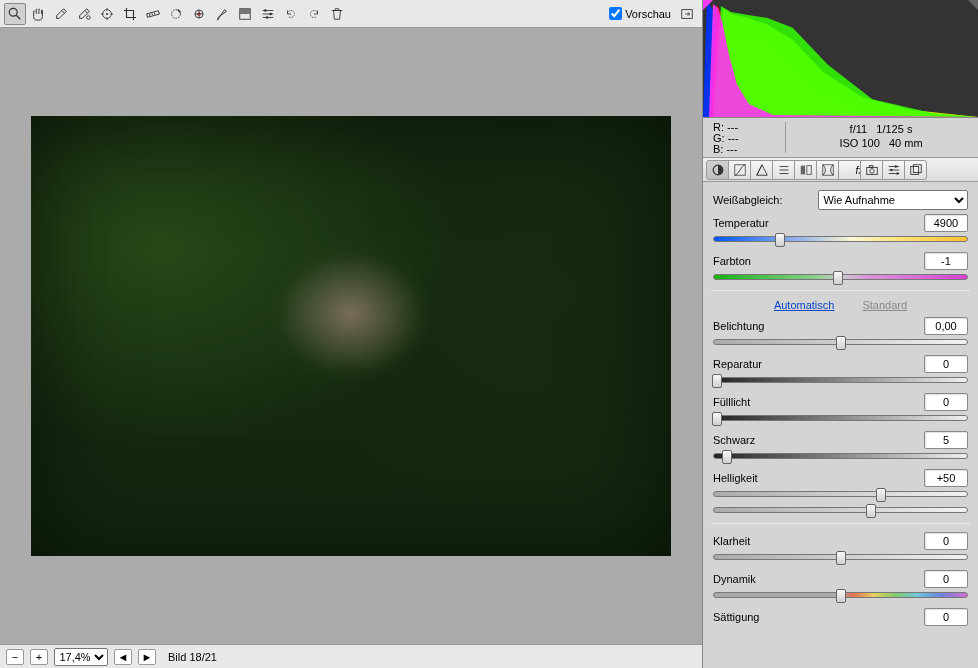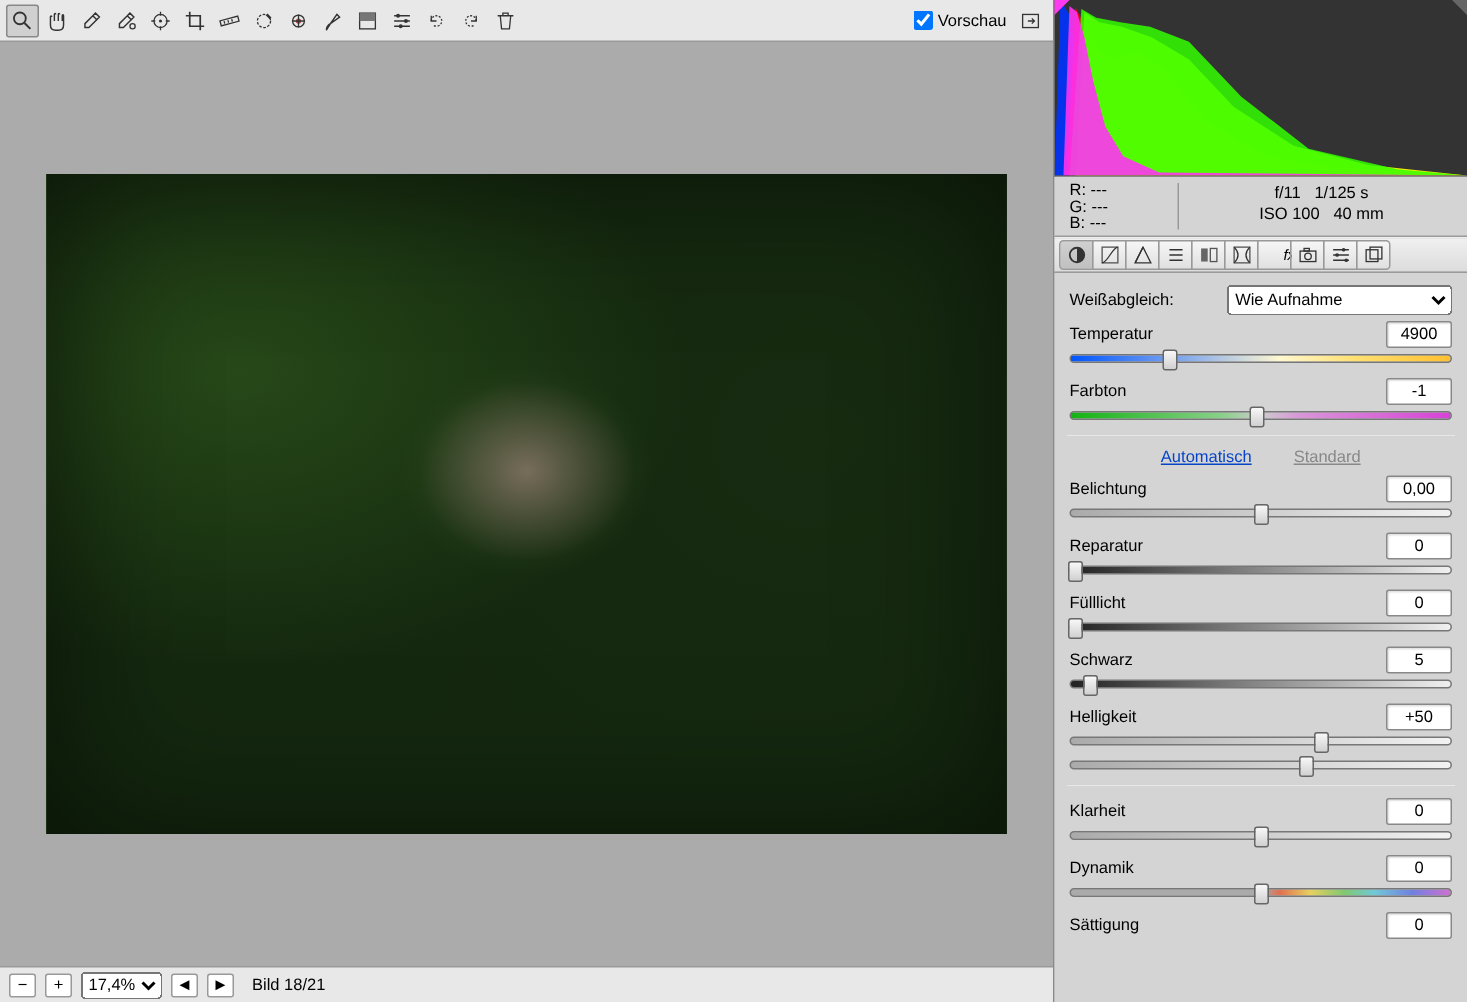--- a/index.html
+++ b/index.html
@@ -16,21 +16,21 @@
       radial-gradient(120px 100px at 50% 45%, rgba(170,140,130,.65), rgba(60,80,40,.1) 60%, transparent 70%),
       radial-gradient(300px 200px at 20% 30%, rgba(40,75,25,.95), rgba(20,40,15,.94)),
       radial-gradient(280px 240px at 80% 40%, rgba(60,100,40,.9), rgba(18,35,12,.95)),
       radial-gradient(260px 220px at 50% 80%, rgba(45,85,30,.9), rgba(12,26,8,.96)),
       linear-gradient(135deg, #1b3a12 0%, #264a18 25%, #153010 50%, #2d5a20 75%, #163412 100%);
       box-shadow: inset 0 0 100px rgba(0,0,0,.55);
       position: relative;
   }
   .bottom-bar { height: 24px; background: #e8e8e8; border-top: 1px solid #999; display: flex; align-items: center; padding: 0 6px; gap: 6px; font-size: 11px; }
   .bottom-bar .zoom-ctrl { width: 18px; height: 16px; border: 1px solid #999; background: #fff; text-align: center; line-height: 14px; cursor: pointer; border-radius: 2px; }
-  .bottom-bar select { font-size: 11px; height: 18px; }
+  .bottom-bar select { font-size: 11px; height: 18px; text-align: center; }
   .bottom-bar .filename { flex: 1; text-align: center; }
   .histogram { height: 118px; background: #333; border-bottom: 1px solid #888; position: relative; }
   .histogram .shadow-clip, .histogram .clip-tr { position: absolute; width: 0; height: 0; }
   .histogram .shadow-clip { top:0; left:0; border-top: 10px solid #ff3af0; border-right: 10px solid transparent; }
   .histogram .clip-tr { top:0; right:0; border-top: 10px solid #666; border-left: 10px solid transparent; }
   .histogram svg { width: 100%; height: 100%; display: block; }
   .info-row { height: 40px; background: #d4d4d4; border-bottom: 1px solid #999; display: flex; padding: 4px 10px; font-size: 11px; }
   .info-row .rgb { width: 64px; line-height: 11px; }
   .info-row .exif { flex: 1; text-align: center; line-height: 14px; white-space: pre; }
   .tab-row { height: 24px; background: linear-gradient(#f0f0f0,#dcdcdc); border-top: 1px solid #eee; border-bottom: 1px solid #999; display: flex; align-items: center; padding: 0 3px; gap: 0; }

